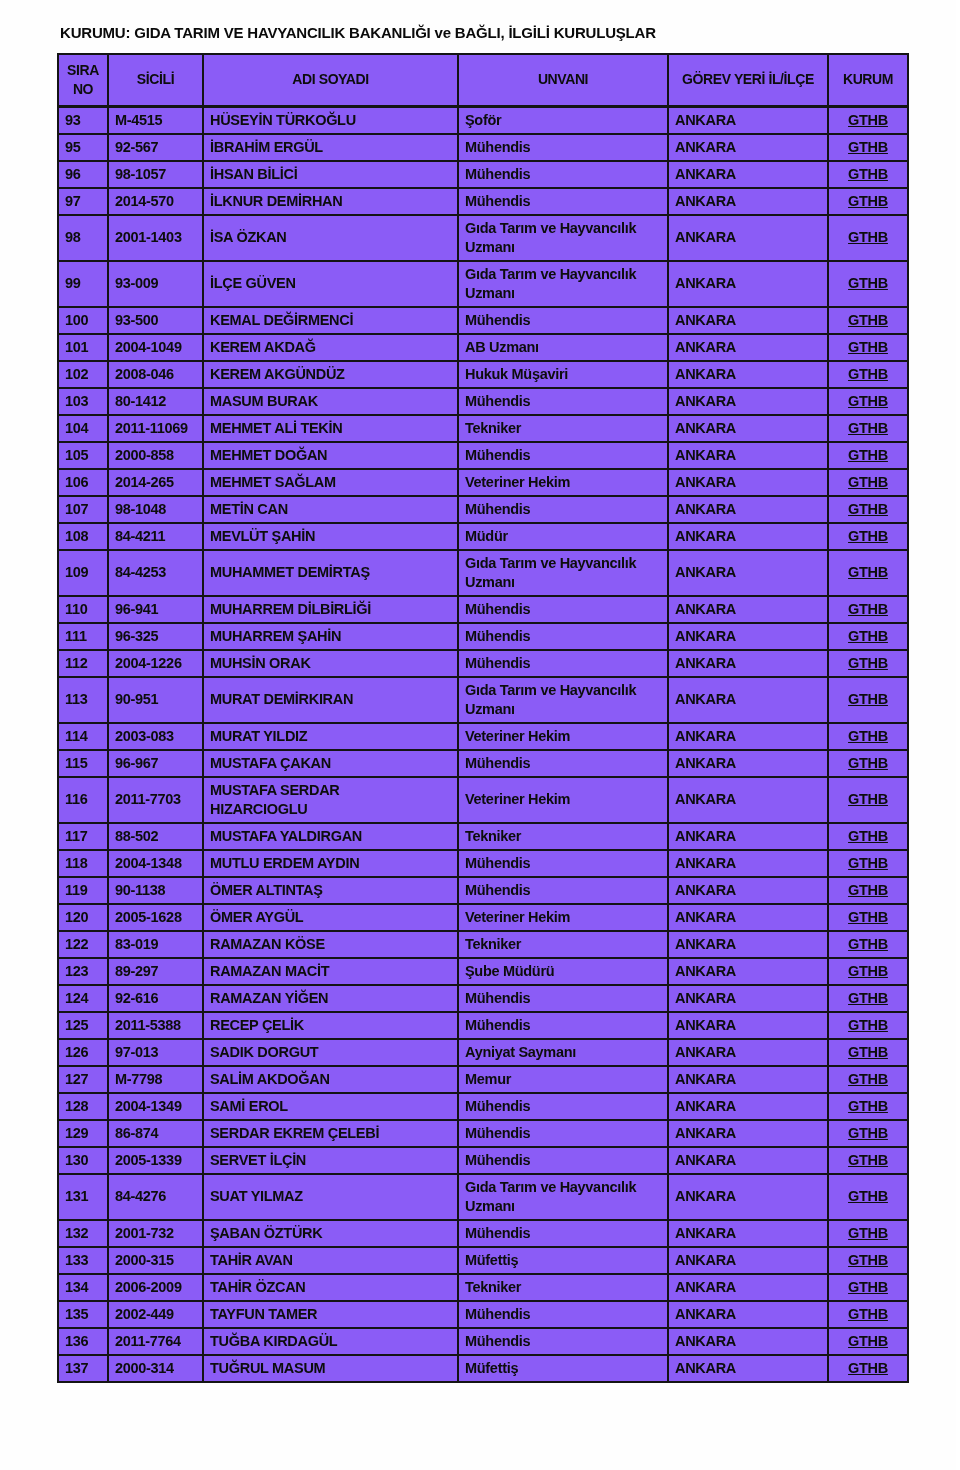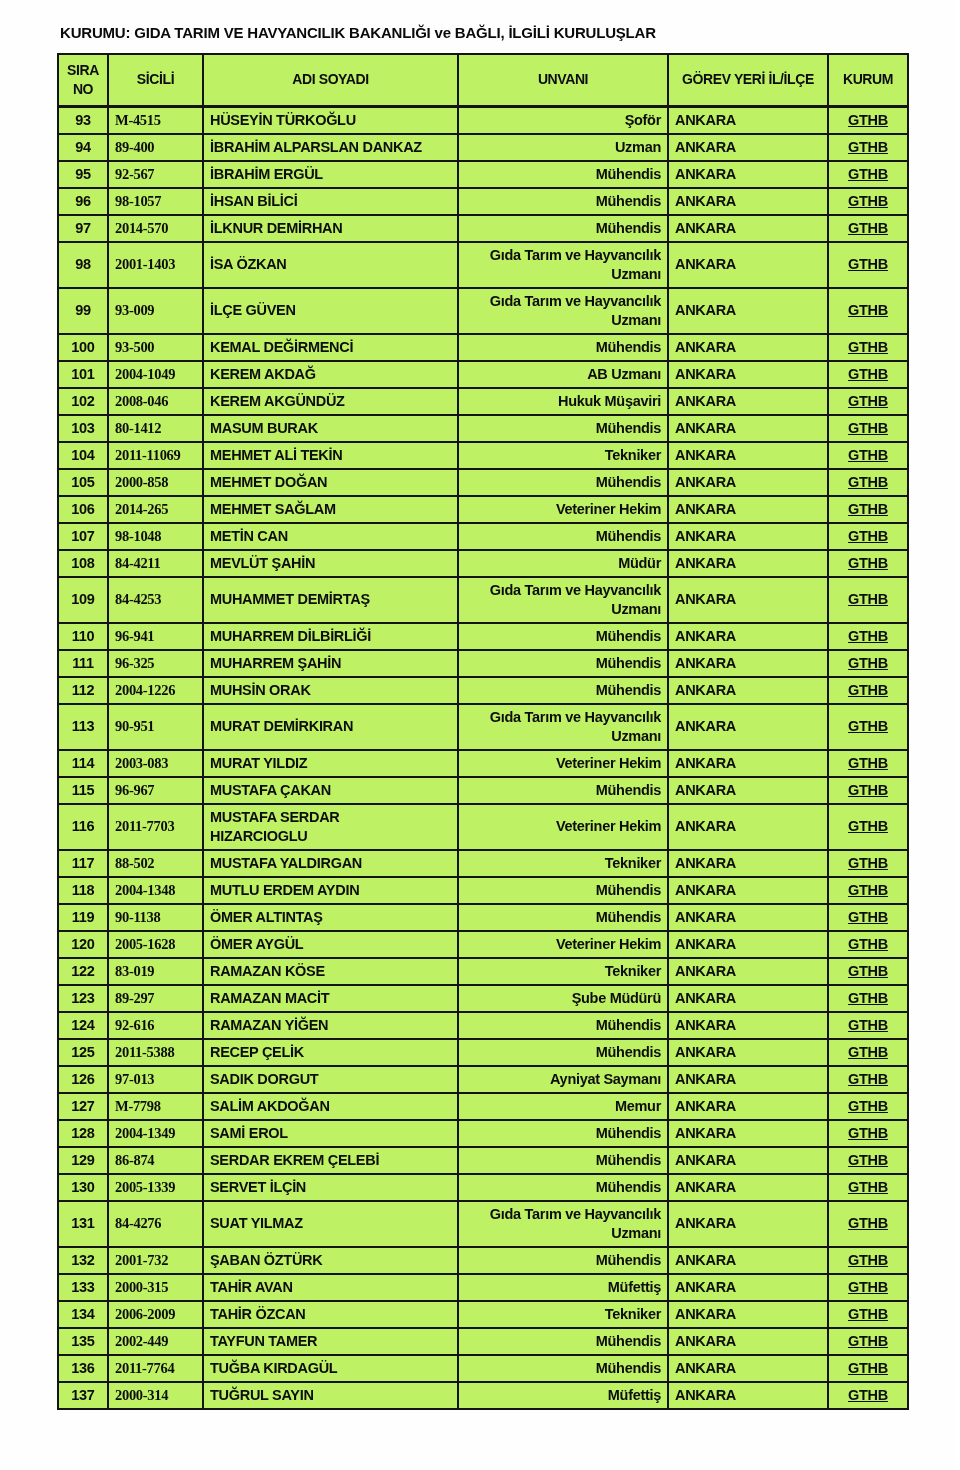--- a/index.html
+++ b/index.html
@@ -23,21 +23,21 @@
     font-weight: bold;
     letter-spacing: -0.2px;
     color: #0a0a0a;
     white-space: nowrap;
   }
   table.personnel {
     margin-left: 57px;
     width: 850px;
     border-collapse: collapse;
     table-layout: fixed;
-    background: #bef264;
+    background: #8b5cf6;
   }
   table.personnel, table.personnel th, table.personnel td {
     border: 2px solid #141414;
   }
   table.personnel thead th {
     border-bottom: 3px solid #141414;
     font-size: 14px;
     font-weight: bold;
     text-align: center;
     vertical-align: middle;
@@ -55,24 +55,24 @@
     letter-spacing: -0.3px;
     overflow: hidden;
   }
   
   col.c0 { width: 50px; }
   col.c1 { width: 95px; }
   col.c2 { width: 255px; }
   col.c3 { width: 210px; }
   col.c4 { width: 160px; }
   col.c5 { width: 80px; }
-  td.col0 { text-align: center; padding-left: 2px; padding-right: 2px; }
-  td.col1 { text-align: left; font-family: Liberation Serif, serif; }
+  td.col0 { padding-left: 2px; padding-right: 2px; }
+  td.col1 { text-align: left; }
   td.col2 { text-align: left; }
-  td.col3 { text-align: right; }
+  td.col3 { text-align: left; }
   td.col4 { text-align: left; }
   td.col5 { text-align: center; padding-left: 2px; padding-right: 2px; text-decoration: underline; }
 </style>
 </head>
 <body>
 
 <div class="page">
   <div class="doc-title">KURUMU: GIDA TARIM VE HAVYANCILIK BAKANLIĞI ve BAĞLI, İLGİLİ KURULUŞLAR</div>
 
   <table class="personnel">
@@ -97,28 +97,20 @@
     <tbody>
         <tr>
           <td class="col0">93</td>
           <td class="col1">M-4515</td>
           <td class="col2">HÜSEYİN TÜRKOĞLU</td>
           <td class="col3">Şoför</td>
           <td class="col4">ANKARA</td>
           <td class="col5">GTHB</td>
         </tr>
         <tr>
-          <td class="col0">94</td>
-          <td class="col1">89-400</td>
-          <td class="col2">İBRAHİM ALPARSLAN DANKAZ</td>
-          <td class="col3">Uzman</td>
-          <td class="col4">ANKARA</td>
-          <td class="col5">GTHB</td>
-        </tr>
-        <tr>
           <td class="col0">95</td>
           <td class="col1">92-567</td>
           <td class="col2">İBRAHİM ERGÜL</td>
           <td class="col3">Mühendis</td>
           <td class="col4">ANKARA</td>
           <td class="col5">GTHB</td>
         </tr>
         <tr>
           <td class="col0">96</td>
           <td class="col1">98-1057</td>
@@ -441,20 +433,20 @@
           <td class="col0">136</td>
           <td class="col1">2011-7764</td>
           <td class="col2">TUĞBA KIRDAGÜL</td>
           <td class="col3">Mühendis</td>
           <td class="col4">ANKARA</td>
           <td class="col5">GTHB</td>
         </tr>
         <tr>
           <td class="col0">137</td>
           <td class="col1">2000-314</td>
-          <td class="col2">TUĞRUL SAYIN</td>
+          <td class="col2">TUĞRUL MASUM</td>
           <td class="col3">Müfettiş</td>
           <td class="col4">ANKARA</td>
           <td class="col5">GTHB</td>
         </tr>
       </tbody>
   </table>
 </div>
 
 </body></html>

